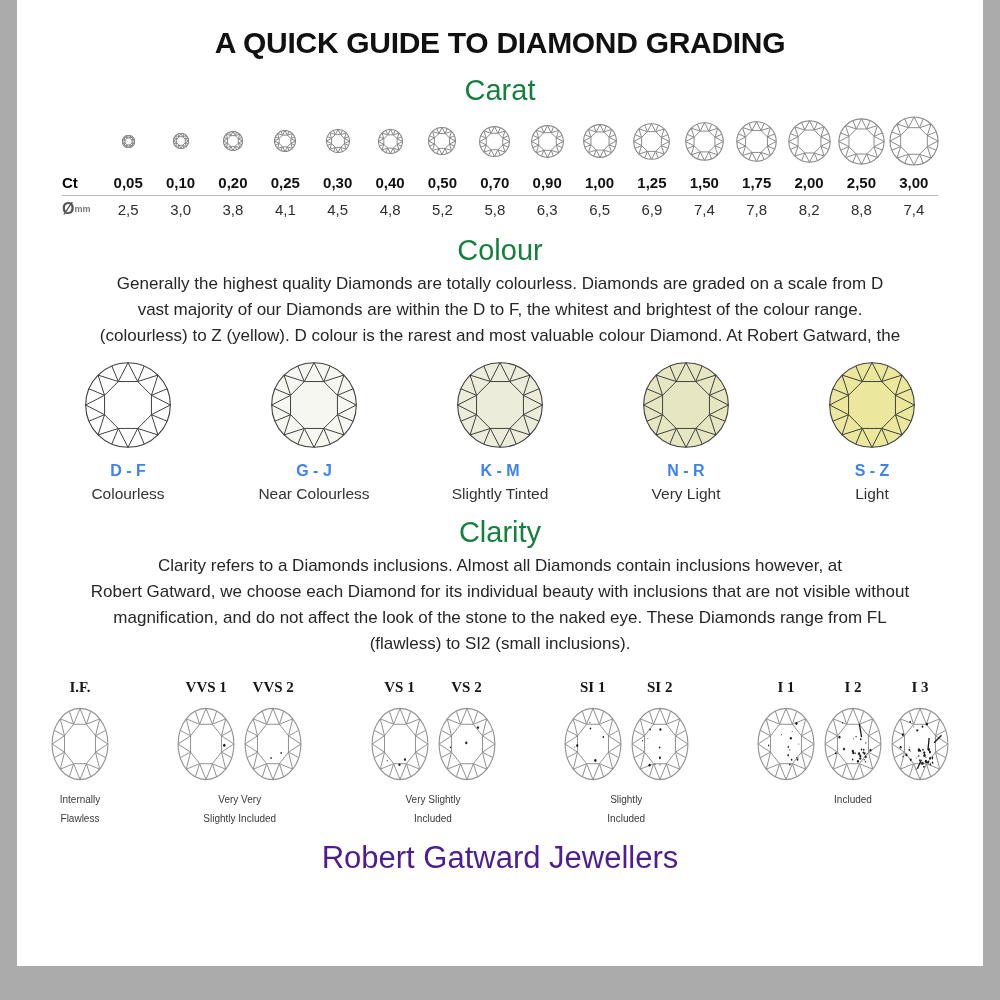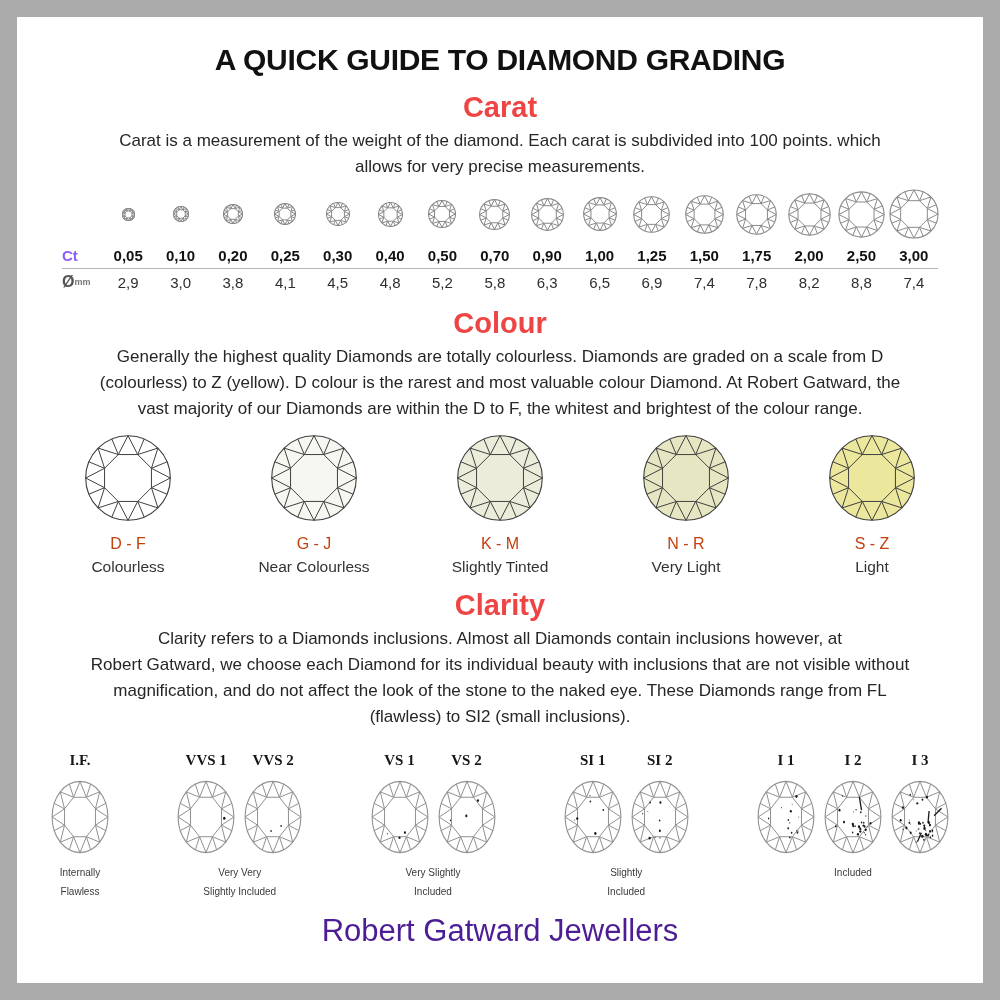--- a/index.html
+++ b/index.html
@@ -1,46 +1,46 @@
 <!DOCTYPE html>
 <html><head>
 <meta charset="utf-8">
 <style>
   html,body{margin:0;padding:0;}
   body{width:1000px;height:1000px;background:#ababab;font-family:"Liberation Sans",sans-serif;color:#1c1c1c;}
-  .card{position:absolute;left:17px;top:17px;width:966px;height:966px;background:#ffffff;overflow:hidden;}
+  .card{position:absolute;left:17px;top:0;width:966px;height:966px;background:#ffffff;overflow:hidden;}
   .inner{padding:12px 18px 0 18px;text-align:center;}
 
   .title{font-size:30px;font-weight:bold;letter-spacing:-0.3px;color:#111;margin-top:14px;}
-  .h2{font-size:29px;font-weight:700;color:#ef4444;}
+  .h2{font-size:29px;font-weight:400;color:#15803d;}
   .para{font-size:17px;line-height:26px;color:#262626;white-space:pre-line;}
   .para div{line-height:26px;}
 
   
   .carat-h2{margin-top:14px;}
   .carat-para{margin-top:4px;}
   .carat-table{width:880px;margin:6px auto 0 auto;}
   .crow{display:grid;grid-template-columns:42px repeat(16,1fr);align-items:center;}
   .crow.diamonds{height:56px;}
   .crow.vals{height:26px;}
   .ccell{text-align:center;}
   .ct-val{font-size:15px;font-weight:bold;color:#111;text-align:center;}
   .mm-val{font-size:15px;color:#2e2e2e;}
-  .rlabel{font-size:15px;font-weight:bold;text-align:left;padding-left:2px;color:#8b5cf6;}
+  .rlabel{font-size:15px;font-weight:bold;text-align:left;padding-left:2px;color:#000000;}
   .dia-sym{font-weight:bold;color:#555;font-size:16px;}
   .dia-sym .mm{font-size:9px;color:#777;vertical-align:2px;}
   .rule{height:0;border-top:1.5px solid #b7b7b7;margin:0 2px;}
   .dholder{display:flex;align-items:center;justify-content:center;}
 
   
   .colour-h2{margin-top:12px;}
   .colour-para{margin-top:4px;}
   .colour-row{width:930px;margin:12px auto 0 auto;display:grid;grid-template-columns:repeat(5,1fr);}
   .colour-cell{display:flex;flex-direction:column;align-items:center;}
-  .range{font-size:16px;font-weight:normal;margin-top:13px;color:#c2410c;}
+  .range{font-size:16px;font-weight:bold;margin-top:13px;color:#3b82f6;}
   .range-desc{font-size:15.5px;color:#333;margin-top:5px;}
 
   
   .clarity-h2{margin-top:13px;}
   .clarity-para{margin-top:4px;}
   .clarity-row{width:898px;margin:22px auto 0 auto;display:flex;justify-content:space-between;align-items:flex-start;}
   .cl-group{display:flex;flex-direction:column;align-items:center;}
   .stones{display:flex;gap:9px;align-items:flex-start;}
   .stone{display:flex;flex-direction:column;align-items:center;font-family:Liberation Serif, serif;}
   .code{font-size:15px;font-weight:bold;color:#161616;height:18px;}
@@ -50,21 +50,20 @@
   .footer{font-size:31px;font-weight:500;color:#4c1d95;margin-top:12px;}
 </style>
 </head>
 <body>
 
 <div class="card">
   <div class="inner">
     <div class="title">A QUICK GUIDE TO DIAMOND GRADING</div>
 
     <div class="h2 carat-h2">Carat</div>
-    <div class="para carat-para"><div>Carat is a measurement of the weight of the diamond. Each carat is subdivided into 100 points. which</div><div>allows for very precise measurements.</div></div>
 
     <div class="carat-table">
       <div class="crow diamonds" id="carat-diamonds">
         <div class="rlabel"></div>
       <div class="ccell">
             <div class="dholder">
               <svg width="13" height="13" viewBox="-52 -52 104 104">
                 <g transform="scale(1,1)">
                   <circle cx="0" cy="0" r="50" fill="#ffffff" stroke="#8a8a8a" stroke-width="1.1" vector-effect="non-scaling-stroke"></circle>
                   <polygon points="27.716385975338603,-11.480502970952694 11.480502970952696,-27.716385975338603 -11.480502970952692,-27.716385975338603 -27.716385975338603,-11.480502970952697 -27.71638597533861,11.480502970952676 -11.480502970952685,27.716385975338607 11.480502970952701,27.7163859753386 27.716385975338607,11.480502970952687" fill="none" stroke="#8a8a8a" stroke-width="1" vector-effect="non-scaling-stroke"></polygon>
@@ -622,41 +621,41 @@
           <div class="ccell ct-val">1,25</div>
           <div class="ccell ct-val">1,50</div>
           <div class="ccell ct-val">1,75</div>
           <div class="ccell ct-val">2,00</div>
           <div class="ccell ct-val">2,50</div>
           <div class="ccell ct-val">3,00</div>
         </div>
       <div class="rule"></div>
       <div class="crow vals" id="carat-mms">
         <div class="rlabel dia-sym"><span>Ø</span><span class="mm">mm</span></div>
-      <div class="ccell mm-val">2,9</div>
+      <div class="ccell mm-val">2,5</div>
           <div class="ccell mm-val">3,0</div>
           <div class="ccell mm-val">3,8</div>
           <div class="ccell mm-val">4,1</div>
           <div class="ccell mm-val">4,5</div>
           <div class="ccell mm-val">4,8</div>
           <div class="ccell mm-val">5,2</div>
           <div class="ccell mm-val">5,8</div>
           <div class="ccell mm-val">6,3</div>
           <div class="ccell mm-val">6,5</div>
           <div class="ccell mm-val">6,9</div>
           <div class="ccell mm-val">7,4</div>
           <div class="ccell mm-val">7,8</div>
           <div class="ccell mm-val">8,2</div>
           <div class="ccell mm-val">8,8</div>
           <div class="ccell mm-val">7,4</div>
         </div>
     </div>
 
     <div class="h2 colour-h2">Colour</div>
-    <div class="para colour-para"><div>Generally the highest quality Diamonds are totally colourless. Diamonds are graded on a scale from D</div><div>(colourless) to Z (yellow). D colour is the rarest and most valuable colour Diamond. At Robert Gatward, the</div><div>vast majority of our Diamonds are within the D to F, the whitest and brightest of the colour range.</div></div>
+    <div class="para colour-para"><div>Generally the highest quality Diamonds are totally colourless. Diamonds are graded on a scale from D</div><div>vast majority of our Diamonds are within the D to F, the whitest and brightest of the colour range.</div><div>(colourless) to Z (yellow). D colour is the rarest and most valuable colour Diamond. At Robert Gatward, the</div></div>
     <div class="colour-row" id="colour-grades">
         <div class="colour-cell">
           <div class="dholder">
             <svg width="88" height="88" viewBox="-52 -52 104 104">
               <g transform="scale(1,1)">
                 <circle cx="0" cy="0" r="50" fill="#ffffff" stroke="#3f3f3f" stroke-width="1.1" vector-effect="non-scaling-stroke"></circle>
                 <polygon points="27.716385975338603,-11.480502970952694 11.480502970952696,-27.716385975338603 -11.480502970952692,-27.716385975338603 -27.716385975338603,-11.480502970952697 -27.71638597533861,11.480502970952676 -11.480502970952685,27.716385975338607 11.480502970952701,27.7163859753386 27.716385975338607,11.480502970952687" fill="none" stroke="#3f3f3f" stroke-width="1" vector-effect="non-scaling-stroke"></polygon>
                 <line x1="27.716385975338603" y1="-11.480502970952694" x2="46.19397662556434" y2="-19.134171618254488" stroke="#3f3f3f" stroke-width="1" vector-effect="non-scaling-stroke"></line>
                 <line x1="27.716385975338603" y1="11.480502970952694" x2="50" y2="0" stroke="#3f3f3f" stroke-width="1" vector-effect="non-scaling-stroke"></line>
                 <line x1="27.716385975338603" y1="-11.480502970952694" x2="50" y2="0" stroke="#3f3f3f" stroke-width="1" vector-effect="non-scaling-stroke"></line>

